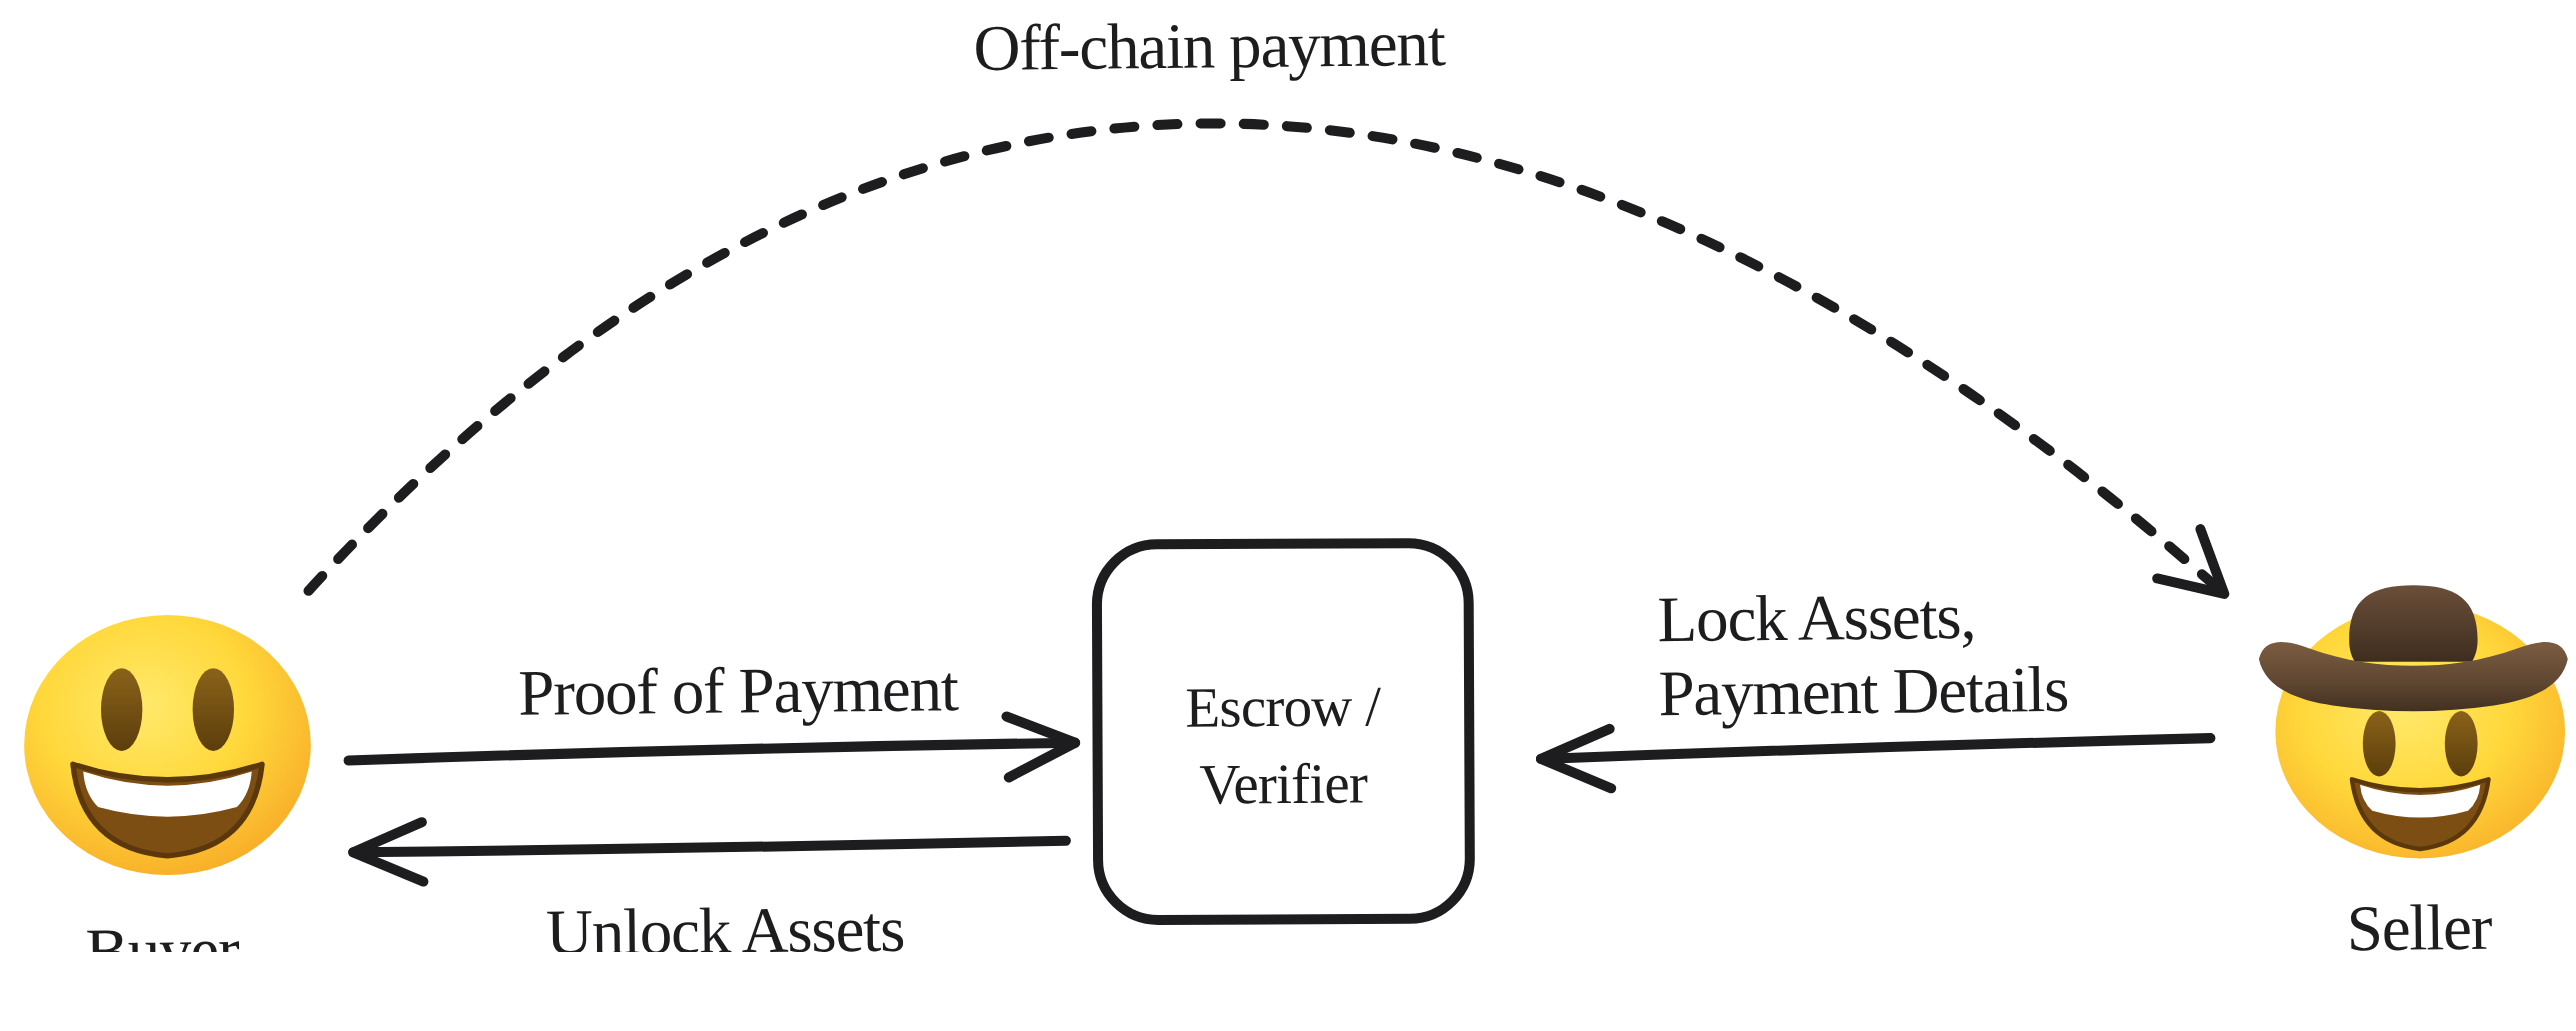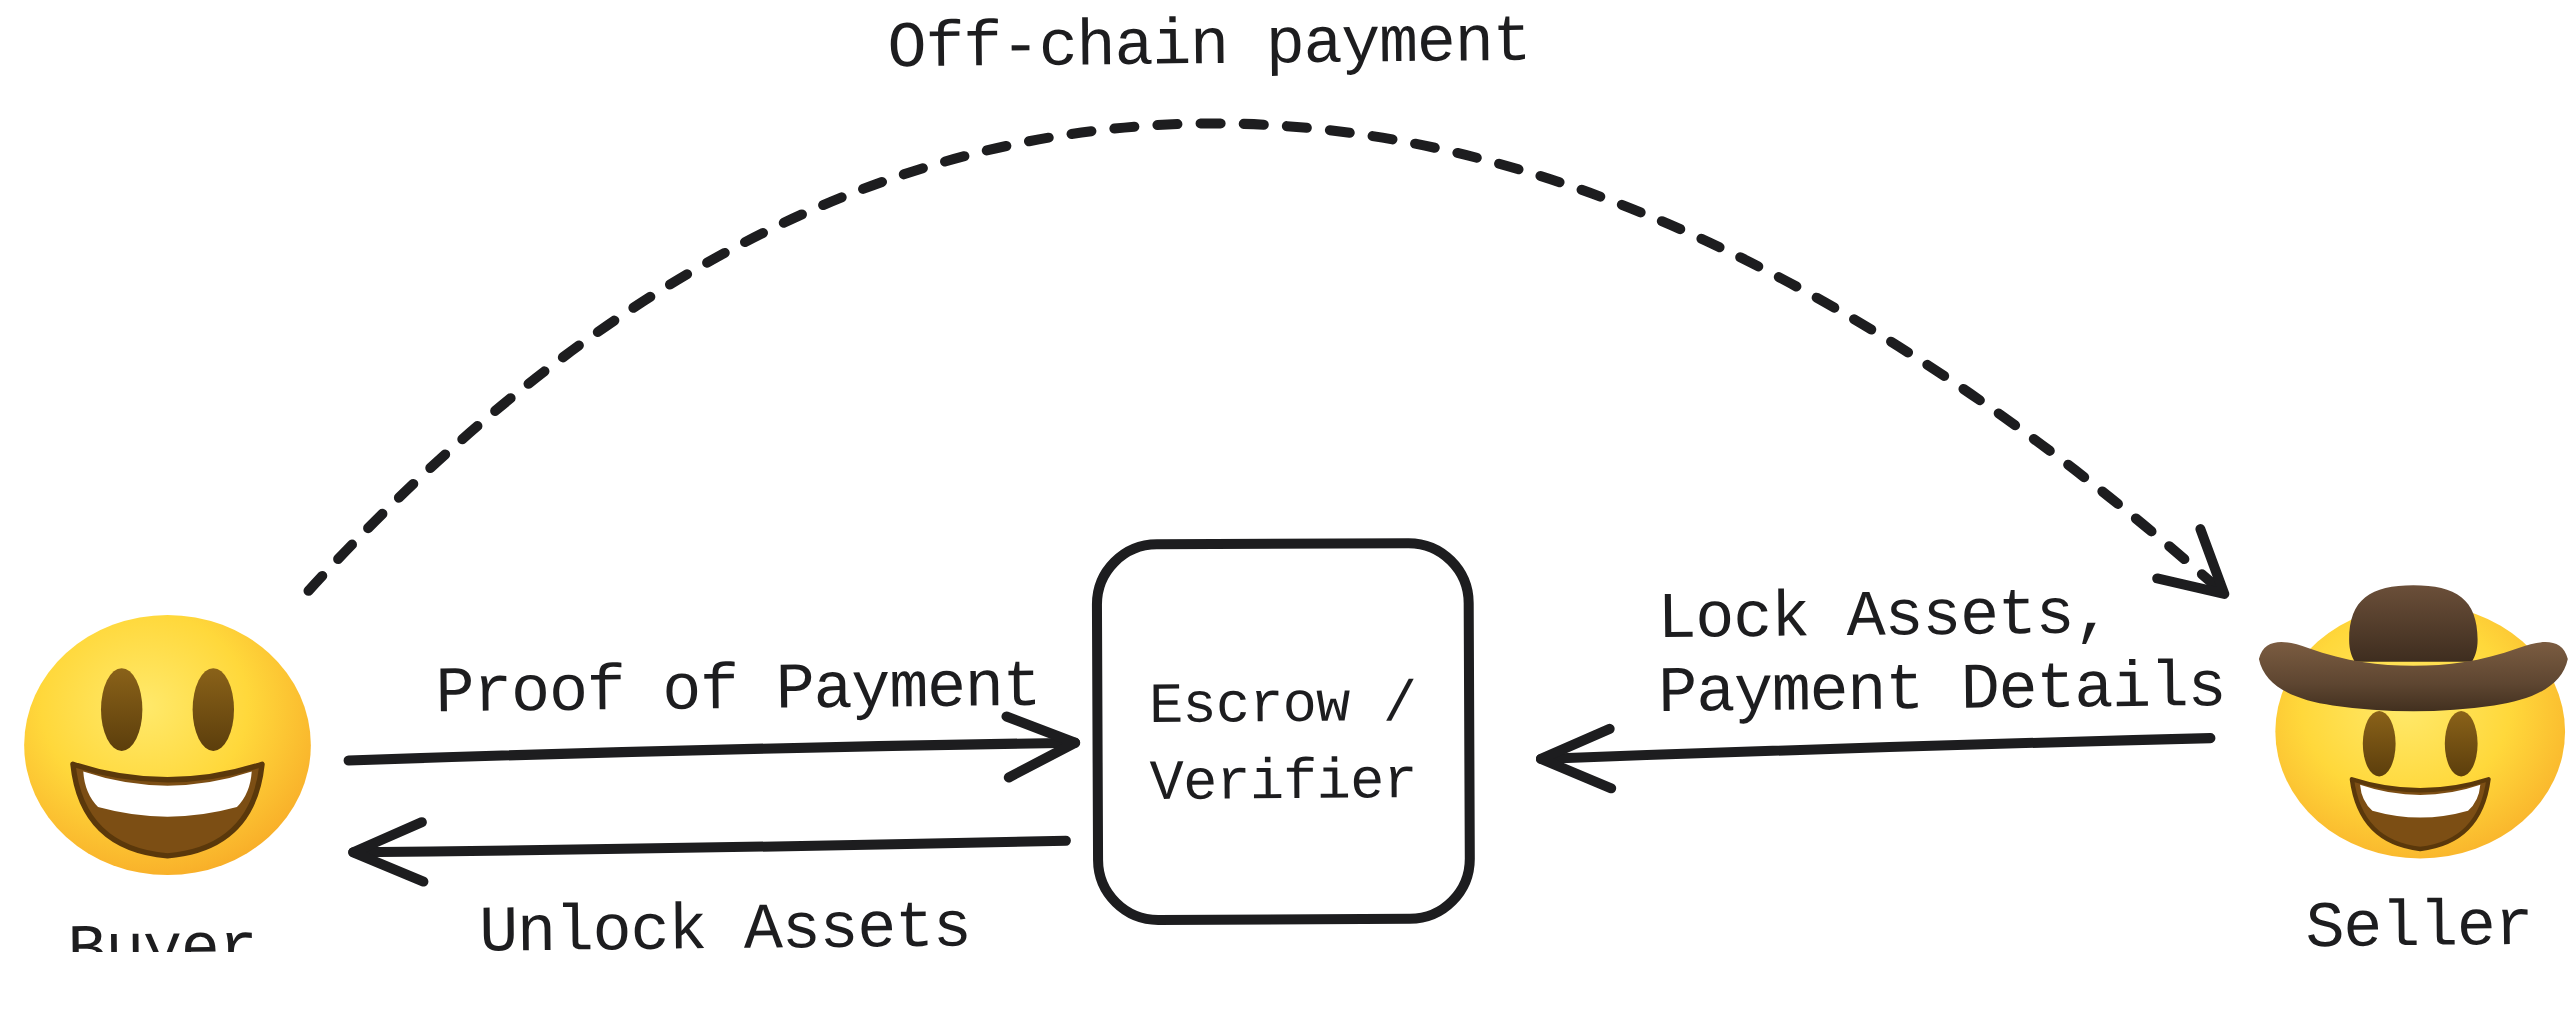--- a/index.html
+++ b/index.html
@@ -3,21 +3,21 @@
 <meta charset="utf-8">
 <style>
   html, body { margin: 0; padding: 0; }
   body { background: #ffffff; }
   .canvas {
     position: relative;
     width: 2576px;
     height: 952px;
     background: var(--page-bg, #ffffff);
     overflow: hidden;
-    font-family: Liberation Mono, monospace;
+    font-family: Liberation Serif, serif;
   }
   svg.art {
     position: absolute;
     left: 0; top: 0;
     width: 2576px; height: 1032px;
   }
   .ink {
     stroke: var(--ink, #1d1d1f);
     stroke-width: 13;
     fill: none;

